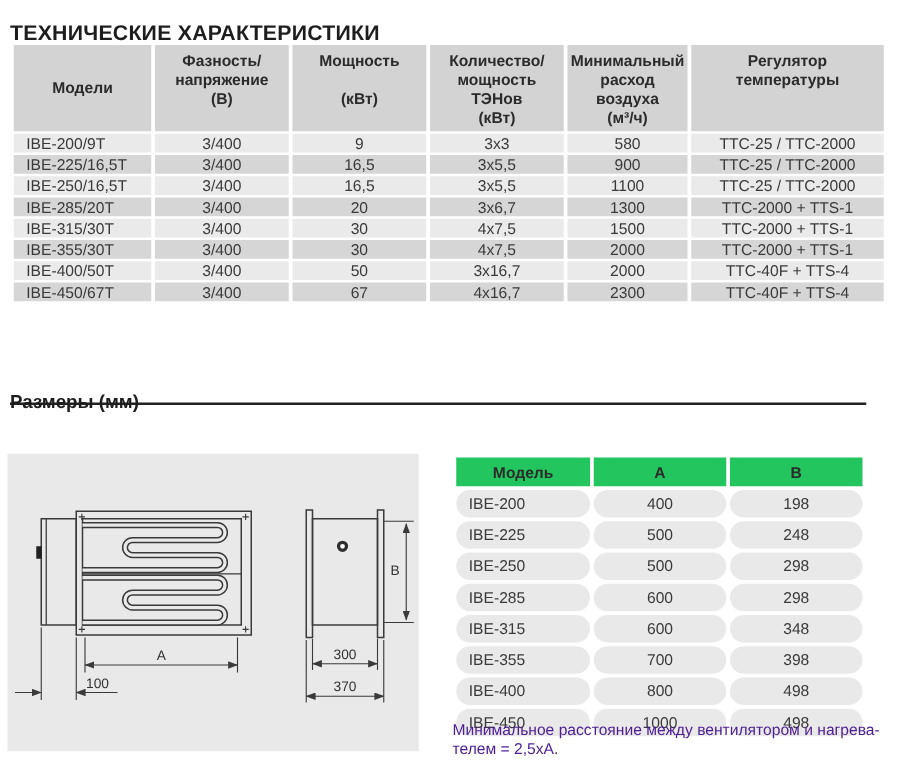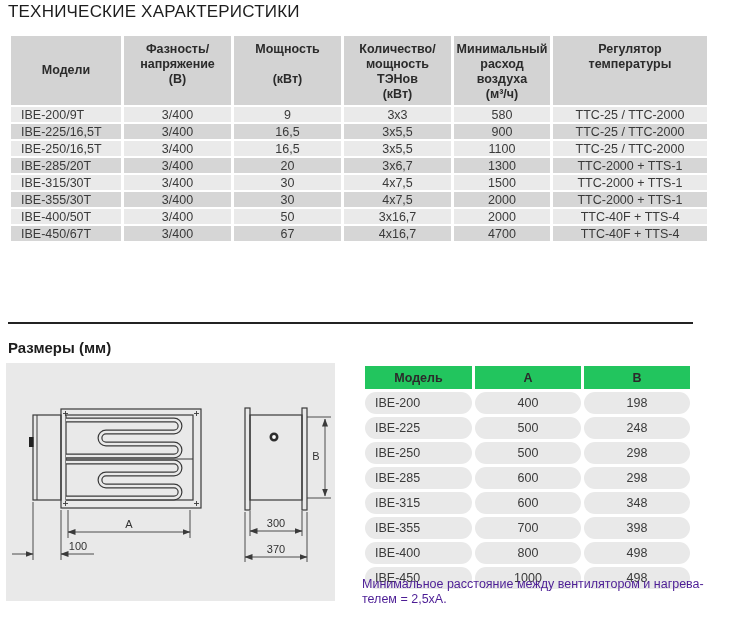--- a/index.html
+++ b/index.html
@@ -1,29 +1,29 @@
 <!DOCTYPE html>
 <html><head>
 <meta charset="utf-8">
 <style>
   html,body{margin:0;padding:0;background:#fff;}
   .page{position:relative;width:730px;height:618px;background:#fff;overflow:hidden;
         font-family:"Liberation Sans",sans-serif;color:#333;}
-  .title{position:absolute;left:8px;top:2px;font-size:17px;font-weight:400;color:#1d1d1d;letter-spacing:.2px;}
+  .title{position:absolute;left:8px;top:17px;font-size:17px;font-weight:700;color:#1d1d1d;letter-spacing:.2px;}
   table{border-collapse:separate;table-layout:fixed;}
   .t1{position:absolute;left:8px;top:34px;width:702px;border-spacing:3px 2px;}
   .t1 th{background:#d3d3d3;font-size:12.5px;font-weight:700;color:#2b2b2b;
          vertical-align:top;padding:6px 2px 0 2px;white-space:pre-line;line-height:15px;height:63px;}
   .t1 th.va-mid{vertical-align:middle;padding-top:0;}
   .t1 td{font-size:12.5px;height:15px;text-align:center;color:#3a3a3a;padding:0 2px;vertical-align:middle;}
   .t1 tbody tr:nth-child(odd) td{background:#eaeaea;}
   .t1 tbody tr:nth-child(even) td{background:#d6d6d6;}
   td.model{text-align:left !important;padding-left:10px !important;}
   .divider{position:absolute;left:8px;top:322px;width:685px;border-top:2px solid #232323;}
-  .h2{position:absolute;left:8px;top:339px;font-size:15px;font-weight:700;color:#1d1d1d;}
+  .h2{position:absolute;left:8px;top:313px;font-size:15px;font-weight:700;color:#1d1d1d;}
   .panel{position:absolute;left:6px;top:363px;width:329px;height:238px;background:#e9e9e9;}
   .t2{position:absolute;left:362px;top:363px;width:331px;border-spacing:3px 3px;}
   .t2 th{background:#22c55e;height:21px;font-size:12.5px;font-weight:700;color:#2b2b2b;vertical-align:middle;}
   .t2 td{background:#e9e9e9;height:20px;font-size:12.5px;text-align:center;color:#3a3a3a;vertical-align:middle;border-radius:11px;}
   .note{position:absolute;left:362px;top:577px;width:348px;font-size:12.5px;line-height:15px;
         color:#4c1d95;white-space:pre-line;}
   .dimtxt{font-size:11px;fill:#333;font-family:"Liberation Sans",sans-serif;}
 </style>
 </head>
 <body>
@@ -117,21 +117,21 @@
         <td>50</td>
         <td>3x16,7</td>
         <td>2000</td>
         <td>TTC-40F + TTS-4</td>
       </tr>
       <tr>
         <td class="model">IBE-450/67T</td>
         <td>3/400</td>
         <td>67</td>
         <td>4x16,7</td>
-        <td>4700</td>
+        <td>2300</td>
         <td>TTC-40F + TTS-4</td>
       </tr>
     </tbody>
   </table>
 
   <div class="divider"></div>
 
   <div class="h2">Размеры (мм)</div>
 
   <div class="panel">

